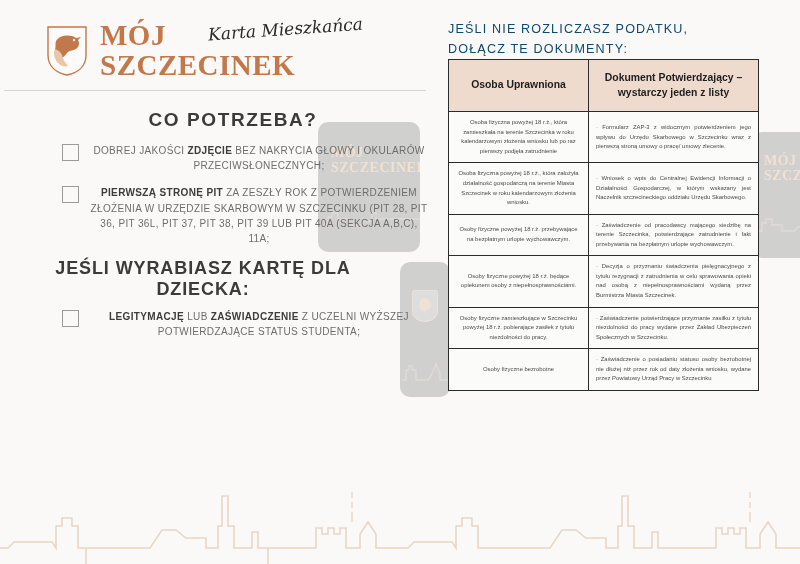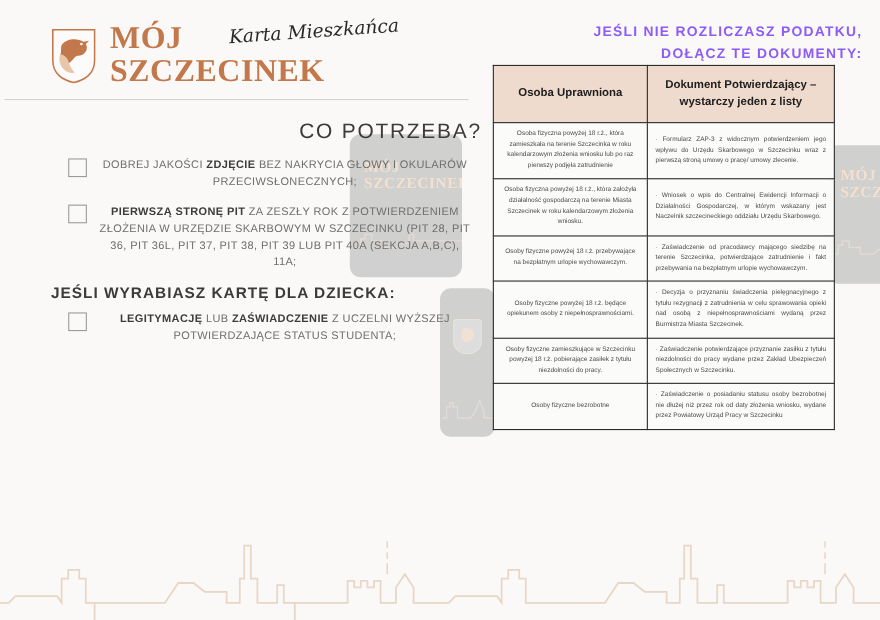--- a/index.html
+++ b/index.html
@@ -108,31 +108,31 @@
     white-space: nowrap;
   }
 
   .hr-rule {
     height: 1px;
     background: #d7d4d1;
     margin: 2px 12px 0 4px;
   }
 
   .section-title {
-    text-align: right;
+    text-align: center;
     font-size: 19px;
-    font-weight: 400;
+    font-weight: 700;
     color: #3b3b3b;
     letter-spacing: 1.6px;
     margin: 18px 0 12px 0;
     padding-left: 28px;
   }
 
   .sub-title {
-    font-size: 14px;
+    font-size: 18px;
     font-weight: 700;
     color: #3b3b3b;
     letter-spacing: .9px;
     margin: 12px 0 9px 8px;
     text-align: center;
     padding-right: 40px;
   }
 
   .checklist { padding: 0 10px 0 62px; }
 
@@ -160,24 +160,24 @@
 
   
   #right-panel {
     position: absolute;
     left: 440px; top: 0;
     width: 360px; height: 564px;
     z-index: 2;
   }
 
   .right-title {
-    text-align: right;
+    text-align: left;
     font-size: 12.6px;
-    font-weight: 700;
-    color: #8b5cf6;
+    font-weight: 400;
+    color: #0c4a6e;
     letter-spacing: 1.15px;
     line-height: 1.55;
     padding: 20px 16px 0 8px;
   }
 
   table.doc-table {
     border-collapse: collapse;
     width: 310px;
     margin: 0 0 0 8px;
     table-layout: fixed;

